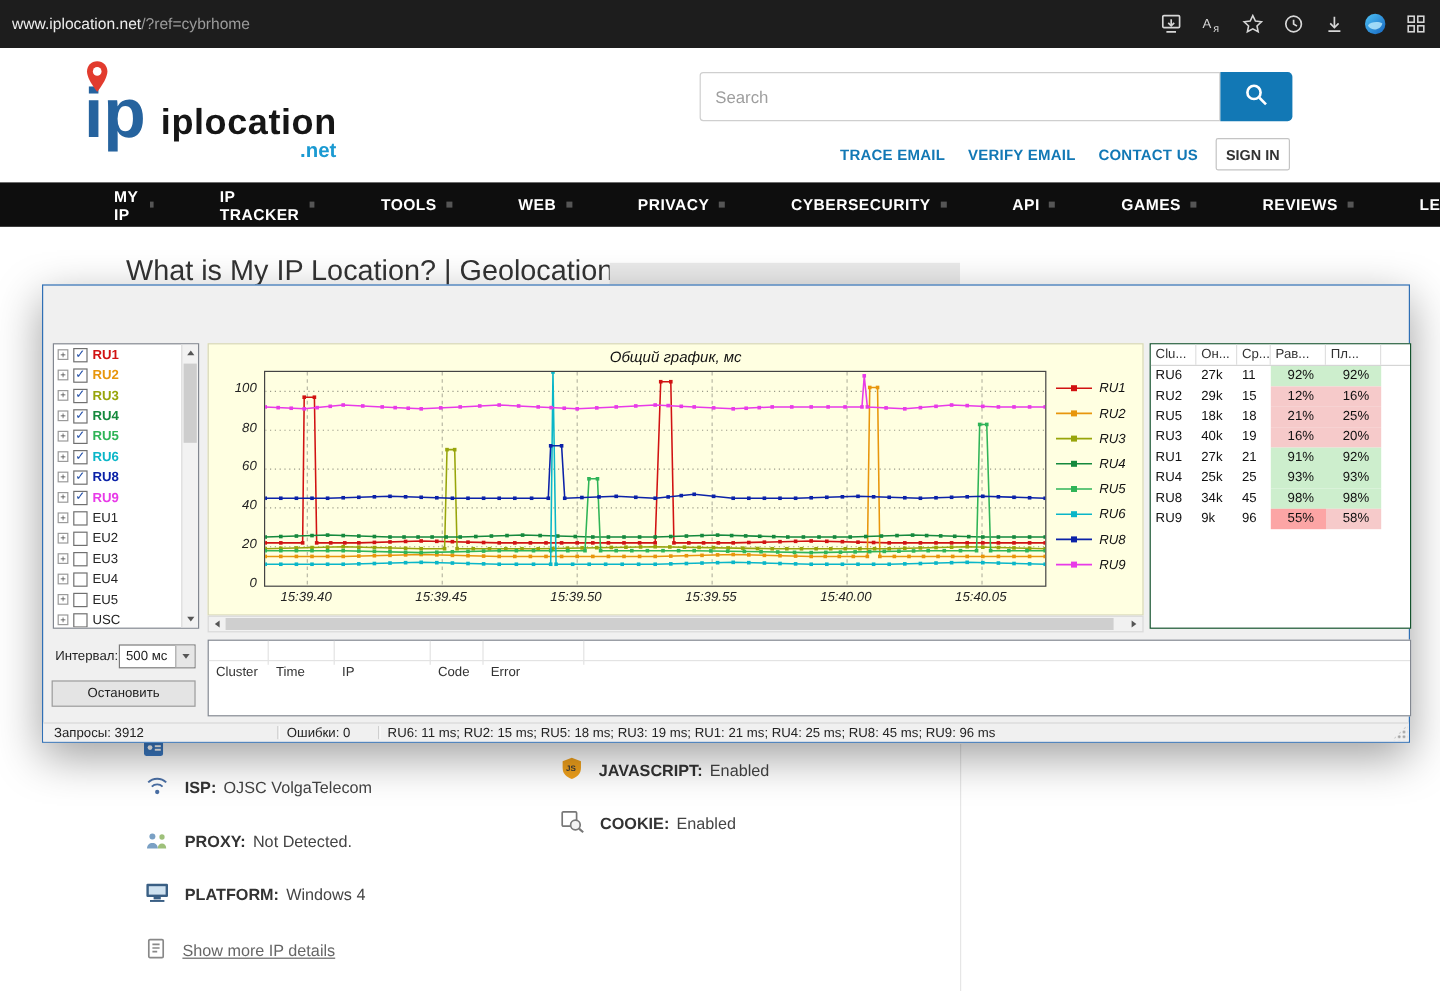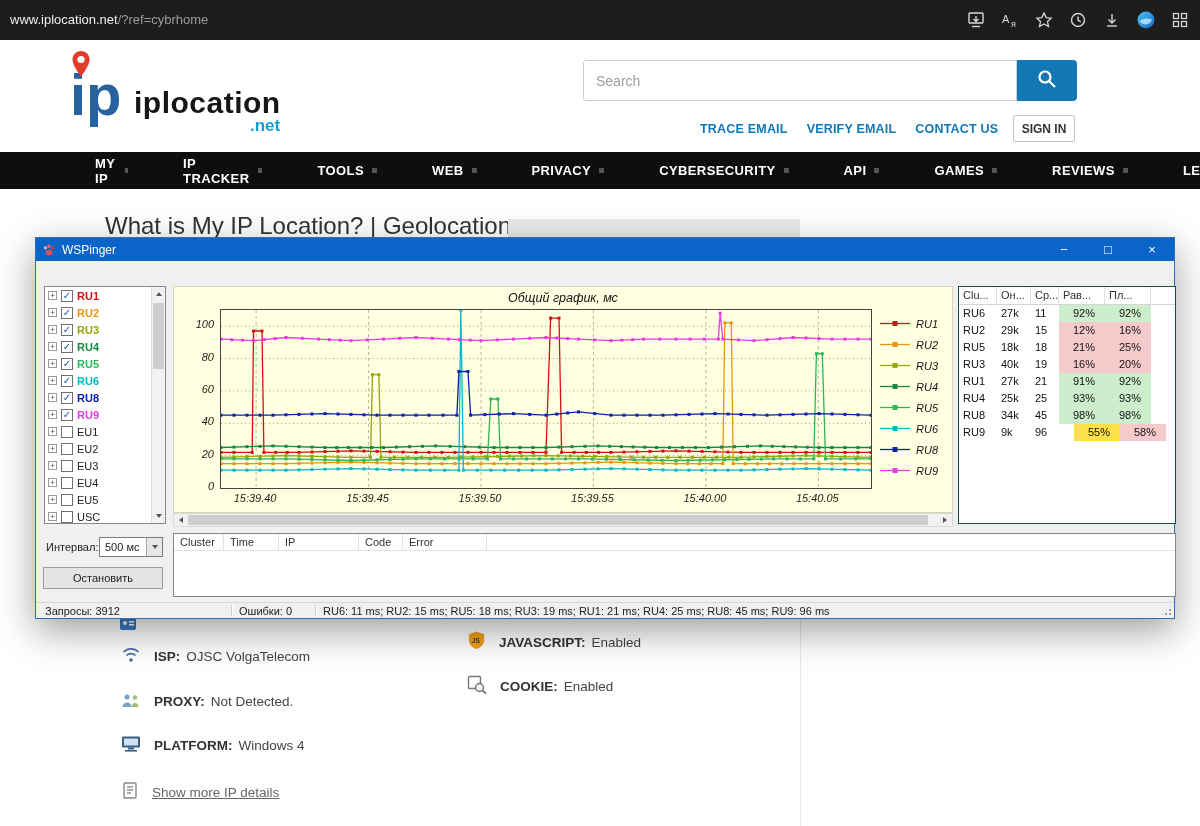--- a/index.html
+++ b/index.html
@@ -104,21 +104,21 @@
   .interval-label{position:absolute;left:10px;top:303px;font-size:11px;color:#222;}
   .combo{position:absolute;left:63px;top:299px;width:64px;height:20px;border:1px solid #7a7a7a;background:#fff;cursor:pointer;}
   .combo-text{position:absolute;left:5px;top:3px;font-size:11px;color:#222;}
   .combo-btn{position:absolute;right:0;top:0;width:16px;height:18px;background:#e6e6e6;border-left:1px solid #aaa;
     display:flex;align-items:center;justify-content:center;}
   .stop-btn{position:absolute;left:7px;top:329px;width:120px;height:22px;background:#e4e4e4;border:1px solid #9d9d9d;
     font-size:11px;color:#222;display:flex;align-items:center;justify-content:center;cursor:pointer;font-family:inherit;}
 
   .log{position:absolute;left:137px;top:295px;width:1003px;height:64px;background:#fff;border:1px solid #828790;}
   .log-header{display:flex;height:17px;border-bottom:1px solid #e3e3e3;}
-  .log-hcell{font-size:11px;color:#333;padding:2px 0 0 6px;border-right:1px solid #e3e3e3;flex:none;cursor:pointer;}
+  .log-hcell{font-size:11px;color:#333;padding:20px 0 0 6px;border-right:1px solid #e3e3e3;flex:none;cursor:pointer;}
   .log-body{height:45px;}
 
   .statusbar{position:absolute;left:0;top:364px;right:0;height:16px;background:#f0f0f0;border-top:1px solid #d8d8d8;
     font-size:11px;color:#222;}
   .sb-sep{position:absolute;top:2px;bottom:2px;width:1px;background:#cfcfcf;box-shadow:1px 0 0 #fff;}
   .sb-sep1{left:195px;} .sb-sep2{left:279px;}
   .sb-requests{position:absolute;left:9px;top:2px;}
   .sb-errors{position:absolute;left:203px;top:2px;}
   .sb-summary{position:absolute;left:287px;top:2px;}
   .grip{position:absolute;right:1px;bottom:1px;width:13px;height:13px;
@@ -334,36 +334,20 @@
         <rect x="2.5" y="2.5" width="12" height="12" rx="1"></rect>
         <circle cx="13.5" cy="13.5" r="4" fill="#f2f2f2"></circle>
         <line x1="16.5" y1="16.5" x2="20" y2="19.5" stroke-width="1.8"></line>
       </svg></span>
   <span class="detail-label">COOKIE:</span>
   <span class="detail-value">Enabled</span>
 </div>
 
 <div class="window">
 
-  <div class="titlebar">
-    <span class="title-icon">
-      <svg width="14" height="14" viewBox="0 0 14 14">
-          <circle cx="3.4" cy="4.8" r="1.6" fill="#ffb0b0"></circle>
-          <circle cx="7" cy="3.2" r="1.6" fill="#ff6b6b"></circle>
-          <circle cx="10.6" cy="4.8" r="1.6" fill="#d43c3c"></circle>
-          <ellipse cx="7" cy="9.6" rx="3.4" ry="2.8" fill="#e05050"></ellipse>
-        </svg>
-    </span>
-    <span class="title-text">WSPinger</span>
-    <span class="win-btns">
-      <span class="win-btn">−</span>
-      <span class="win-btn">□</span>
-      <span class="win-btn close">×</span>
-    </span>
-  </div>
 
 
   <div class="tree">
     <div>
         <div class="tree-row">
           <span class="expand">+</span>
           <span class="cbx">✓</span>
           <span class="tree-label" style="color: rgb(209, 18, 18);">RU1</span>
         </div>
         <div class="tree-row">
@@ -1030,21 +1014,21 @@
           <span class="stats-cell" style="width: 38px;">RU8</span>
           <span class="stats-cell" style="width: 34px;">34k</span>
           <span class="stats-cell" style="width: 28px;">45</span>
           <span class="stats-cell pct" style="width: 46px; background: rgb(205, 238, 205);">98%</span>
           <span class="stats-cell pct" style="width: 46px; background: rgb(205, 238, 205);">98%</span>
         </div>
         <div class="stats-row">
           <span class="stats-cell" style="width: 38px;">RU9</span>
           <span class="stats-cell" style="width: 34px;">9k</span>
           <span class="stats-cell" style="width: 28px;">96</span>
-          <span class="stats-cell pct" style="width: 46px; background: #fde047; margin-left: 15px;">55%</span>
+          <span class="stats-cell pct" style="width: 46px; background: #fca5a5;">55%</span>
           <span class="stats-cell pct" style="width: 46px; background: rgb(246, 202, 202);">58%</span>
         </div>
       </div>
   </div>
 
   <span class="interval-label">Интервал:</span>
   <div class="combo">
     <span class="combo-text">500 мс</span>
     <span class="combo-btn">
         <span class="tri-down"></span>

